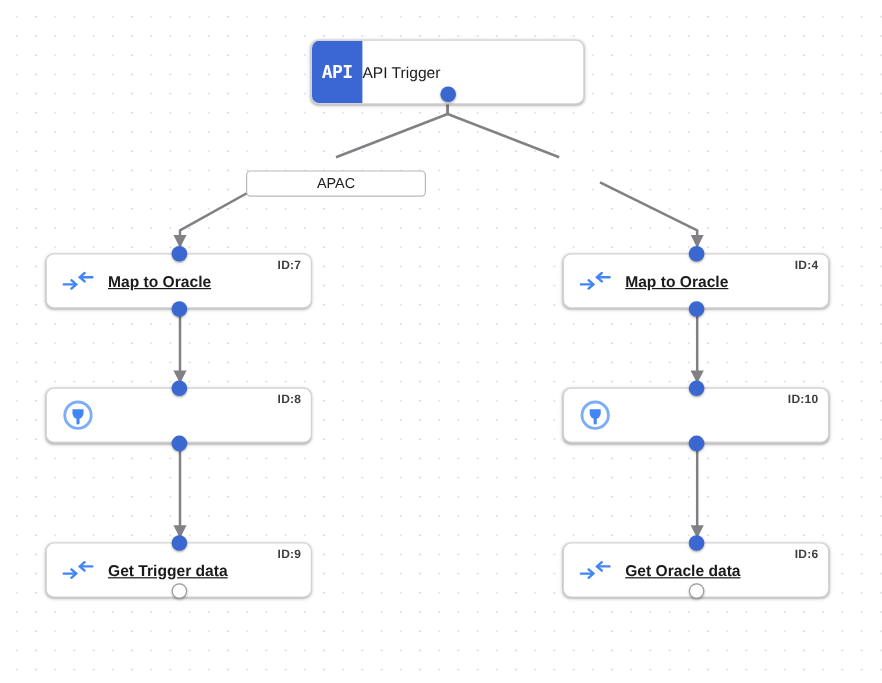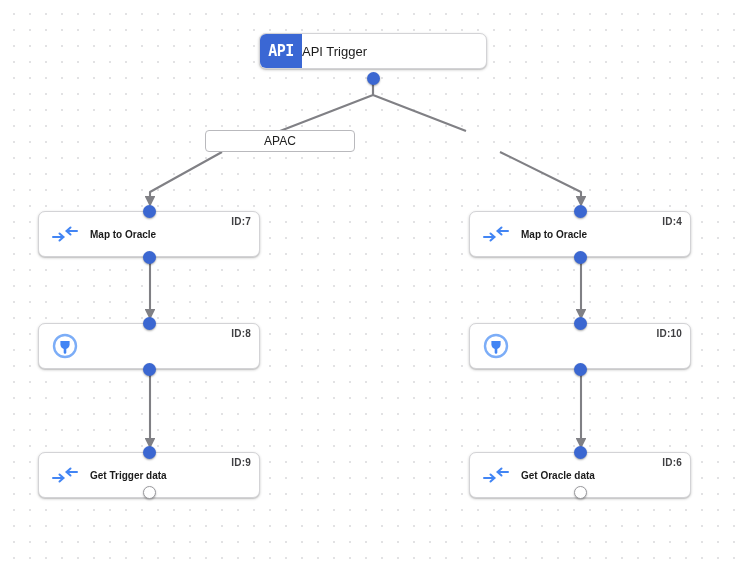--- a/index.html
+++ b/index.html
@@ -75,24 +75,25 @@
     width: 30px;
     height: 26px;
     margin-left: 11px;
     flex: none;
     display: flex;
     align-items: center;
     justify-content: center;
   }
   .step-label {
     margin-left: 10px;
-    font-size: 10px;
+    font-size: 13px;
     font-weight: 700;
     color: #1b1b1b;
     white-space: nowrap;
+    text-decoration: underline;
   }
   .step-id {
     position: absolute;
     top: 4px;
     right: 8px;
     font-size: 10px;
     font-weight: 700;
     color: #3f3f42;
     letter-spacing: 0.2px;
   }
@@ -151,27 +152,27 @@
       <path d="M 500 152 L 581 192 L 581 205" marker-end="url(#arrow)"></path>
 
       <path d="M 150 259 L 150 318" marker-end="url(#arrow)"></path>
       <path d="M 150 372 L 150 447" marker-end="url(#arrow)"></path>
 
       <path d="M 581 259 L 581 318" marker-end="url(#arrow)"></path>
       <path d="M 581 372 L 581 447" marker-end="url(#arrow)"></path>
     </g>
   </svg>
 
-  <div class="node trigger" style="left:259px; top:33px; width:228px; height:36px;">
+  <div class="node trigger" style="left:259px; top:33px; width:228px; height:54px;">
     <div class="trigger-icon">API</div>
     <div class="trigger-label">API Trigger</div>
   </div>
   <div class="port filled" style="left:367px; top:72px;"></div>
 
-  <div class="branch-label" style="left:205px; top:130px; width:150px;">APAC</div>
+  <div class="branch-label" style="left:205px; top:142px; width:150px;">APAC</div>
 
   <div class="node step" style="left:38px; top:211px; width:222px;">
     <span class="step-icon">
       <svg width="26" height="16" viewBox="0 0 26 16">
         <g stroke="#4285f4" stroke-width="2" fill="none" stroke-linecap="round">
           <path d="M 1 11 L 11 11"></path>
           <path d="M 7.5 7.5 L 11.5 11 L 7.5 14.5"></path>
           <path d="M 25 5 L 15 5"></path>
           <path d="M 18.5 1.5 L 14.5 5 L 18.5 8.5"></path>
         </g>

